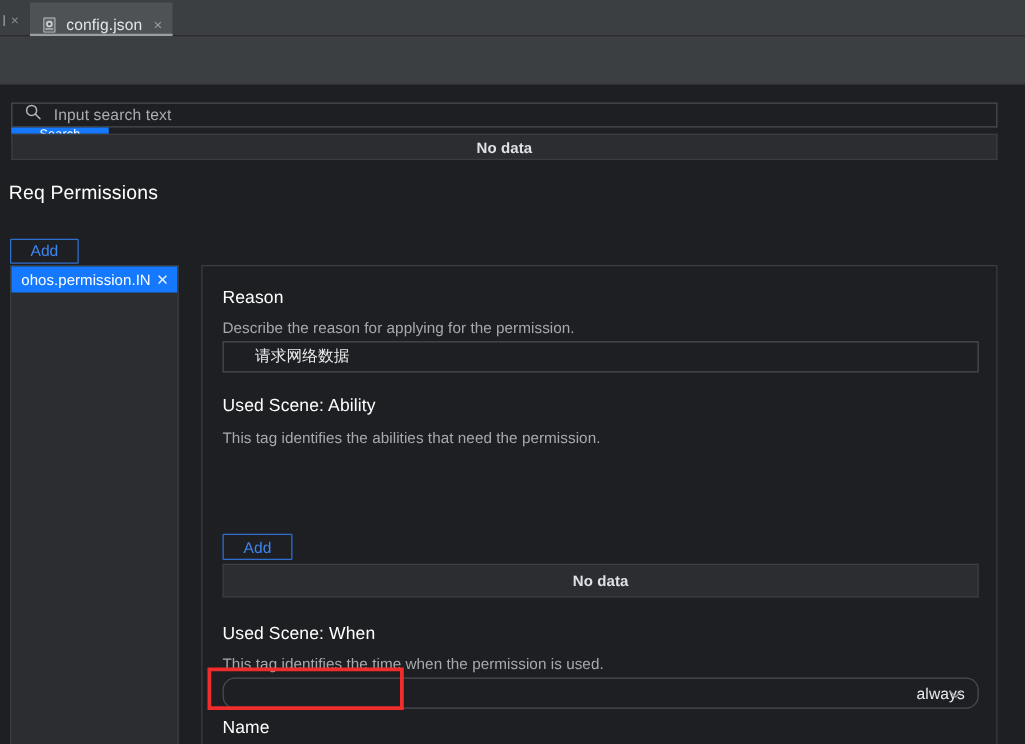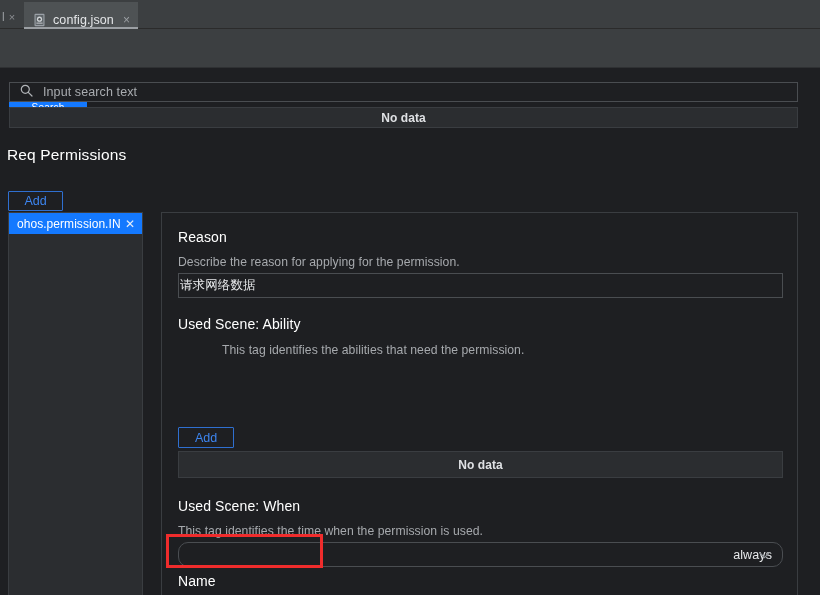--- a/index.html
+++ b/index.html
@@ -234,21 +234,21 @@
     font-size: 12.2px;
     color: #a6a9ad;
     letter-spacing: .05px;
   }
   .text-input {
     position: absolute;
     background: #1e1f22;
     border: 1px solid #4a4d51;
     display: flex;
     align-items: center;
-    padding-left: 1px;
+    padding-left: 25px;
     font-size: 12.5px;
     color: #e8eaec;
     letter-spacing: .1px;
   }
   .select-input {
     justify-content: flex-end;
     padding-right: 10px;
     border-radius: 10px;
   }
   .chev {
@@ -257,21 +257,21 @@
     transform: translateY(-50%);
     display: block;
   }
 
   
   .lbl-reason   { left: 16px; top: 16px; }
   .hint-reason  { left: 16px; top: 42px; }
   .in-reason    { left: 16px; top: 60px; width: 605px; height: 25px; }
 
   .lbl-ability  { left: 16px; top: 103px; }
-  .hint-ability { left: 16px; top: 130px; margin-left: 44px; }
+  .hint-ability { left: 16px; top: 130px; }
   .add-ability  { left: 16px; top: 214px; }
 
   .nodata-ability {
     left: 16px; top: 238px;
     width: 605px; height: 27px;
   }
 
   .lbl-when   { left: 16px; top: 285px; }
   .hint-when  { left: 16px; top: 311px; }
   .in-when    { left: 16px; top: 329px; width: 605px; height: 25px; }

